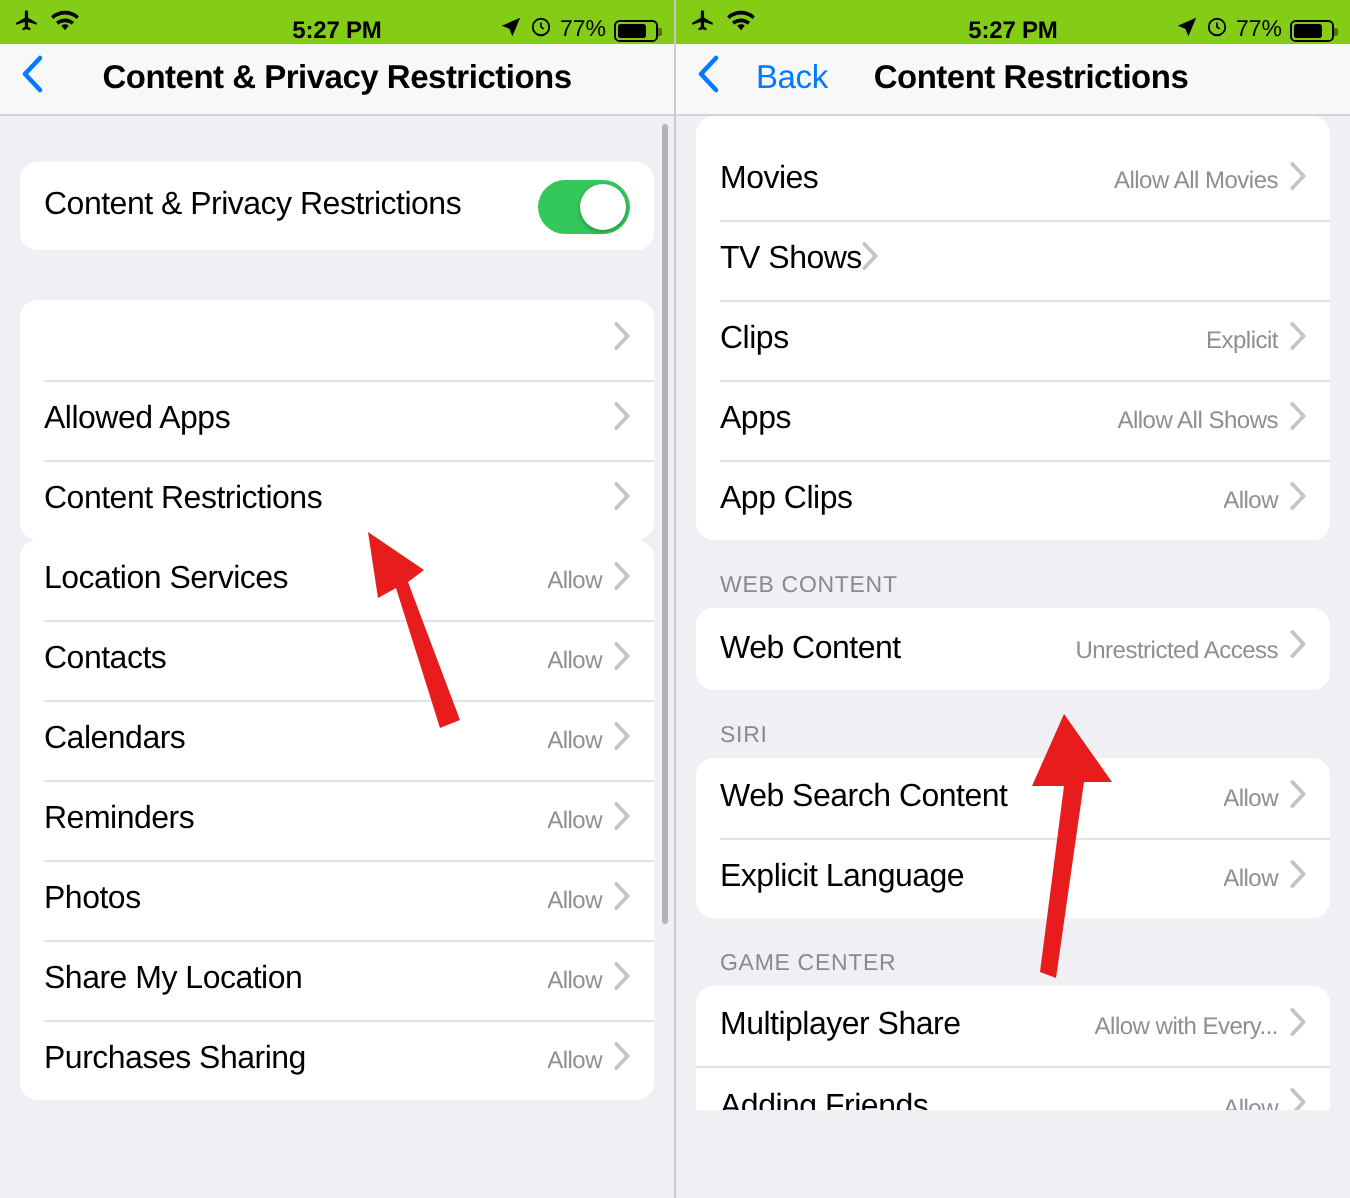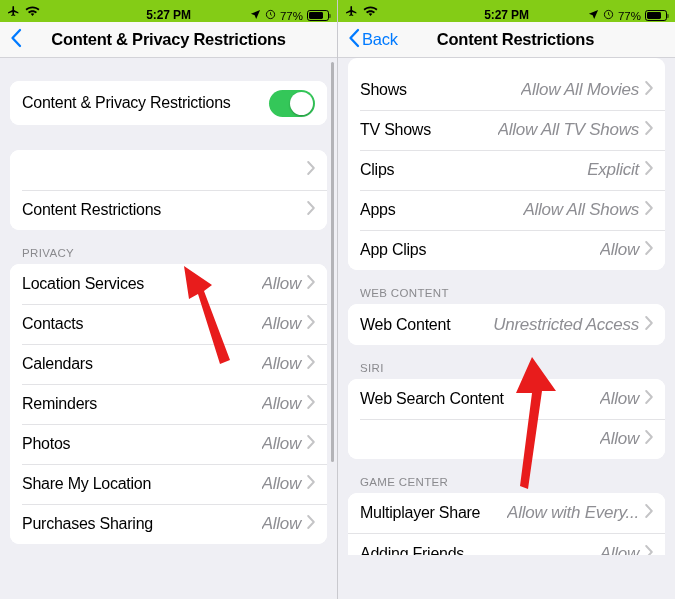--- a/index.html
+++ b/index.html
@@ -43,21 +43,21 @@
   }
   .battery > i { display:block; height:100%; width:77%; background:#000; border-radius:1.4px; }
 
   
   .navbar {
     height:36px; background:#f8f8f8;
     border-bottom:1px solid #d3d3d8;
     display:flex; align-items:center; position:relative;
     padding:0 10px;
   }
-  .nav-back { display:flex; align-items:center; gap:2px; color:#007aff; cursor:pointer; z-index:2;text-align:right; }
+  .nav-back { display:flex; align-items:center; gap:18px; color:#007aff; cursor:pointer; z-index:2;text-align:right; }
   .nav-back-label { font-size:16.5px; color:#007aff; letter-spacing:-0.2px; }
   .nav-title {
     position:absolute; left:0; right:0; text-align:center;
     font-size:16.5px; font-weight:700; color:#000; letter-spacing:-0.25px;
     pointer-events:none;
   }
   .phone.right .nav-title { padding-left:18px; }
 
   
   .content { position:relative; height:541px; background:#efeff4; overflow:hidden; }
@@ -70,23 +70,23 @@
     display:flex; align-items:center;
     min-height:40px; padding:0 12px;
     position:relative; cursor:pointer; background:#fff;
   }
   .row + .row::before {
     content:""; position:absolute; left:12px; right:0; top:0;
     height:1px; background:#e3e3e6;
   }
   .row-label { font-size:16px; color:#000; letter-spacing:-0.25px; }
   .row-value {
-    margin-left:auto; font-size:17px; color:#8e8e93;
+    margin-left:auto; font-size:12px; color:#8e8e93;
     letter-spacing:-0.25px; padding-right:6px;
-    white-space:nowrap; overflow:hidden; text-overflow:ellipsis;font-style:italic;
+    white-space:nowrap; overflow:hidden; text-overflow:ellipsis;
   }
   .chev { flex:0 0 auto; }
   .row-value + .chev, .row-label ~ .chev { margin-left:0; }
   .row > .chev:only-of-type { margin-left:auto; }
 
   .section-header {
     font-size:11.5px; color:#8a8a8e; letter-spacing:0.35px;
     padding:17px 0 5px 22px; text-transform:uppercase;
   }
 
@@ -197,30 +197,37 @@
       <div style="height:25px"></div>
       <div class="group">
         <div class="row">
           <span class="chev" style="margin-left:auto">
             <svg width="8" height="14" viewBox="0 0 8 14" fill="none" stroke="#c4c4c6" stroke-width="1.9" stroke-linecap="round" stroke-linejoin="round">
                 <path d="M1.2 1l5.6 6-5.6 6"></path>
               </svg>
           </span>
         </div>
         <div class="row">
+          <span class="row-label">Allowed Apps</span>
+          <span class="chev" style="margin-left:auto">
+            <svg width="8" height="14" viewBox="0 0 8 14" fill="none" stroke="#c4c4c6" stroke-width="1.9" stroke-linecap="round" stroke-linejoin="round">
+                <path d="M1.2 1l5.6 6-5.6 6"></path>
+              </svg>
+          </span>
+        </div>
+        <div class="row">
           <span class="row-label">Content Restrictions</span>
           <span class="chev" style="margin-left:auto">
             <svg width="8" height="14" viewBox="0 0 8 14" fill="none" stroke="#c4c4c6" stroke-width="1.9" stroke-linecap="round" stroke-linejoin="round">
                 <path d="M1.2 1l5.6 6-5.6 6"></path>
               </svg>
           </span>
         </div>
       </div>
 
-      <div class="section-header">PRIVACY</div>
 
       <div class="group">
         <div class="row">
           <span class="row-label">Location Services</span>
           <span class="row-value">Allow</span>
           <span class="chev"><svg width="8" height="14" viewBox="0 0 8 14" fill="none" stroke="#c4c4c6" stroke-width="1.9" stroke-linecap="round" stroke-linejoin="round">
                 <path d="M1.2 1l5.6 6-5.6 6"></path>
               </svg></span>
         </div>
         <div class="row">
@@ -328,29 +335,28 @@
 
       <div class="clipped-top">
         <div class="ghost">
           <span class="row-label">Music Profiles</span>
           <span class="row-value">Off</span>
         </div>
       </div>
 
       <div class="group" style="border-radius:0 0 9px 9px">
         <div class="row">
-          <span class="row-label">Shows</span>
+          <span class="row-label">Movies</span>
           <span class="row-value">Allow All Movies</span>
           <span class="chev"><svg width="8" height="14" viewBox="0 0 8 14" fill="none" stroke="#c4c4c6" stroke-width="1.9" stroke-linecap="round" stroke-linejoin="round">
                 <path d="M1.2 1l5.6 6-5.6 6"></path>
               </svg></span>
         </div>
         <div class="row">
           <span class="row-label">TV Shows</span>
-          <span class="row-value">Allow All TV Shows</span>
           <span class="chev"><svg width="8" height="14" viewBox="0 0 8 14" fill="none" stroke="#c4c4c6" stroke-width="1.9" stroke-linecap="round" stroke-linejoin="round">
                 <path d="M1.2 1l5.6 6-5.6 6"></path>
               </svg></span>
         </div>
         <div class="row">
           <span class="row-label">Clips</span>
           <span class="row-value">Explicit</span>
           <span class="chev"><svg width="8" height="14" viewBox="0 0 8 14" fill="none" stroke="#c4c4c6" stroke-width="1.9" stroke-linecap="round" stroke-linejoin="round">
                 <path d="M1.2 1l5.6 6-5.6 6"></path>
               </svg></span>
@@ -385,20 +391,21 @@
       <div class="section-header">SIRI</div>
       <div class="group">
         <div class="row">
           <span class="row-label">Web Search Content</span>
           <span class="row-value">Allow</span>
           <span class="chev"><svg width="8" height="14" viewBox="0 0 8 14" fill="none" stroke="#c4c4c6" stroke-width="1.9" stroke-linecap="round" stroke-linejoin="round">
                 <path d="M1.2 1l5.6 6-5.6 6"></path>
               </svg></span>
         </div>
         <div class="row">
+          <span class="row-label">Explicit Language</span>
           <span class="row-value">Allow</span>
           <span class="chev"><svg width="8" height="14" viewBox="0 0 8 14" fill="none" stroke="#c4c4c6" stroke-width="1.9" stroke-linecap="round" stroke-linejoin="round">
                 <path d="M1.2 1l5.6 6-5.6 6"></path>
               </svg></span>
         </div>
       </div>
 
       <div class="section-header">GAME CENTER</div>
       <div class="group" style="border-radius:9px 9px 0 0">
         <div class="row">

